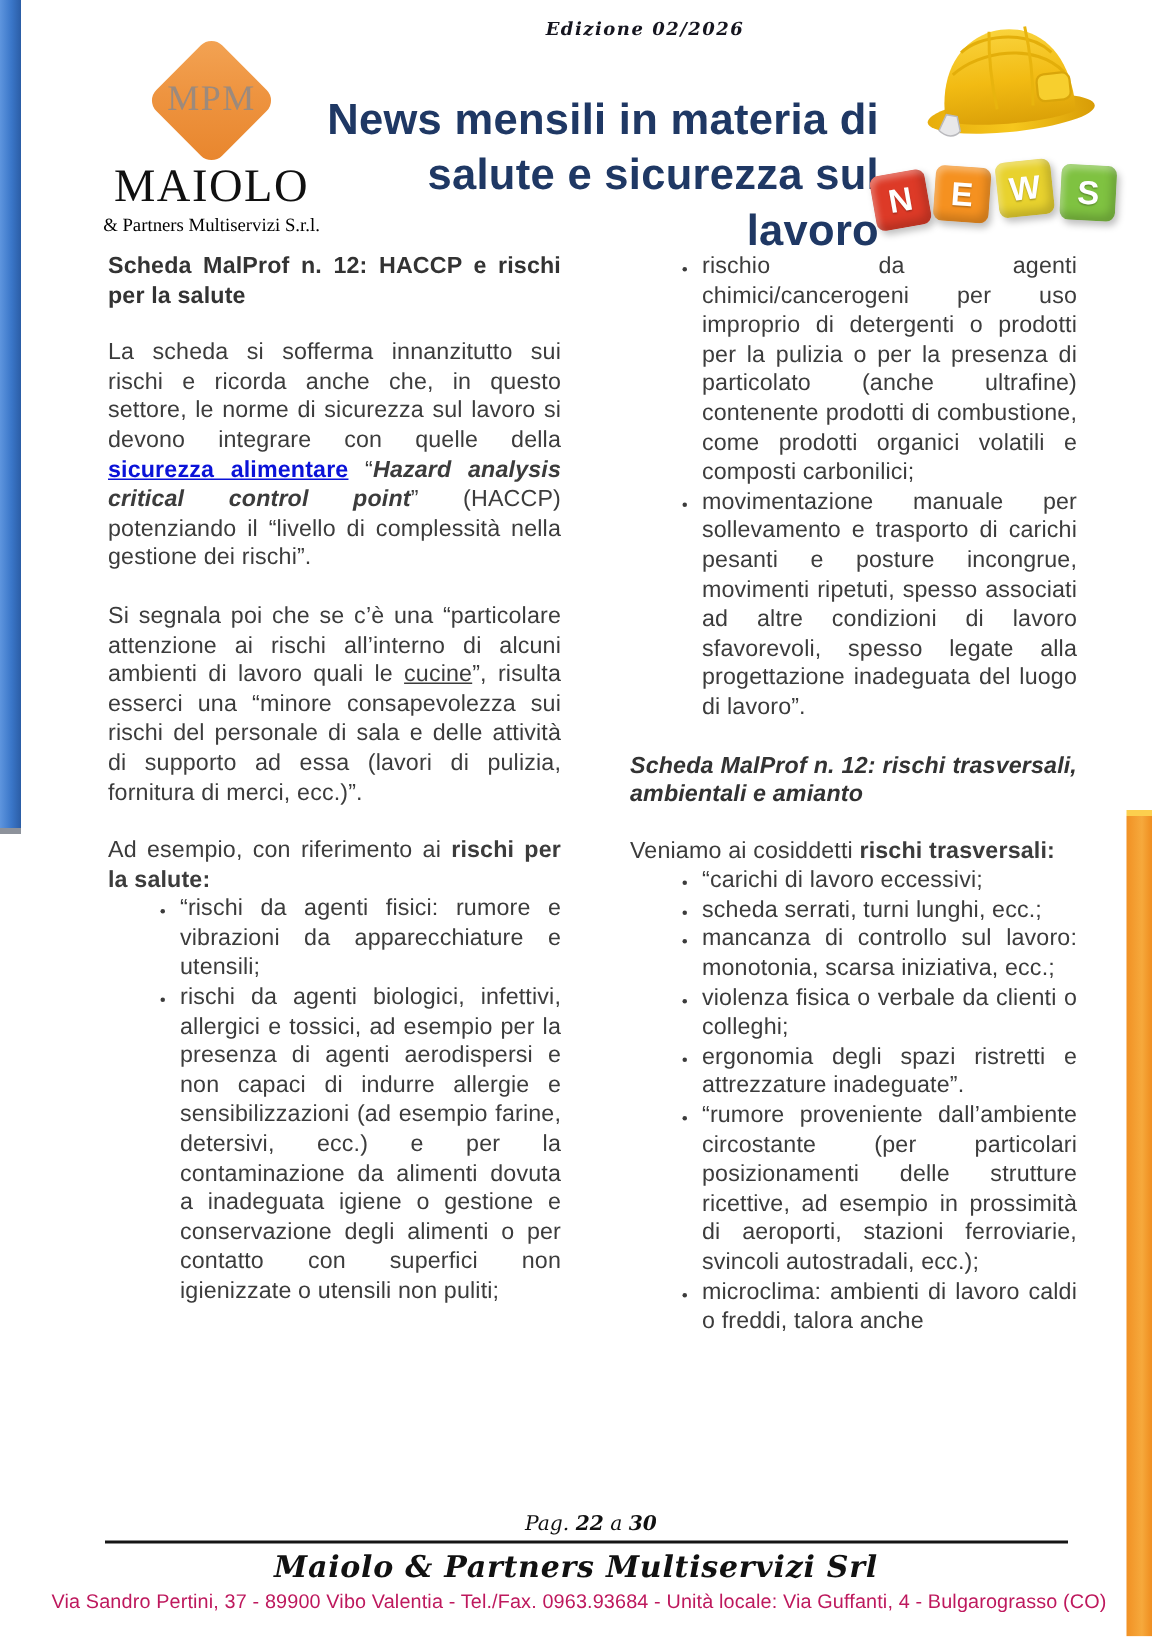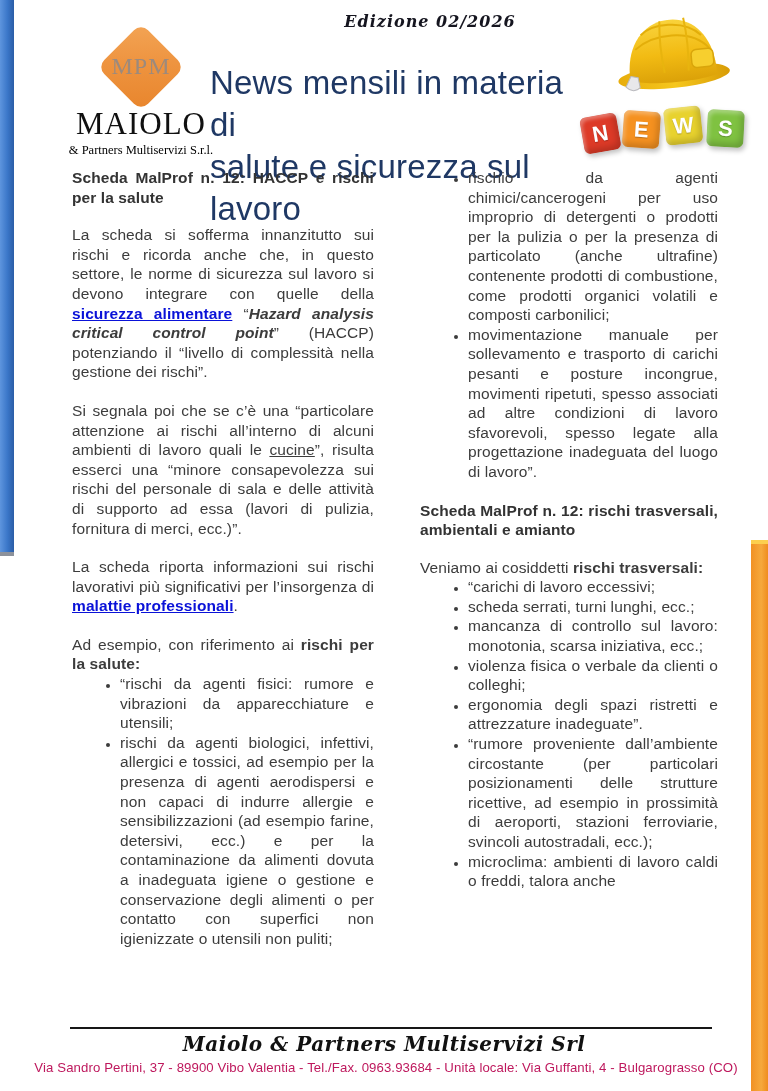--- a/index.html
+++ b/index.html
@@ -10,52 +10,52 @@
   .left-bar{position:absolute;left:0;top:0;width:14px;height:552px;
             background:linear-gradient(to right,#5e95de,#3a76c8 55%,#2b5da6);
             border-bottom:4px solid #8d929b;}
   .right-bar{position:absolute;right:0;top:540px;bottom:0;width:17px;
              background:linear-gradient(to right,#f19124,#f6a93c 60%,#ef8d1f);
              border-top:4px solid #fccf4e;}
 
   
   .edition{position:absolute;left:100px;top:12px;width:660px;text-align:center;
            font-family:"DejaVu Serif",serif;font-style:italic;font-weight:700;
-           font-size:16px;color:#15151f;letter-spacing:1px;}
+           font-size:12px;color:#15151f;letter-spacing:1px;}
   .logo{position:absolute;left:56px;top:16px;width:170px;height:140px;text-align:center;}
   .diamond{position:absolute;left:50%;top:20px;width:62px;height:62px;margin-left:-31px;
            background:linear-gradient(135deg,#f3a455,#ee9440 45%,#e8852c);
            border-radius:10px;transform:rotate(45deg);}
   .mpm-text{position:absolute;left:0;right:0;top:37px;font-family:"Liberation Serif",serif;
             font-size:24px;color:#9c8a7d;letter-spacing:1px;}
   .maiolo{position:absolute;left:0;right:0;top:90px;font-family:"Liberation Serif",serif;
           font-size:31px;color:#101010;letter-spacing:1px;}
   .maiolo-sub{position:absolute;left:0;right:0;top:127px;font-family:"Liberation Serif",serif;
               font-size:12.5px;color:#000000;}
-  .main-title{position:absolute;left:210px;top:62px;width:376px;text-align:left;
-              font-size:33px;font-weight:400;line-height:1.27;letter-spacing:.2px;
+  .main-title{position:absolute;left:210px;top:62px;width:376px;text-align:right;
+              font-size:29px;font-weight:700;line-height:1.27;letter-spacing:.2px;
               color:var(--color-title,#1f3864);}
 
   
   .hat-wrap{position:absolute;right:26px;top:10px;width:138px;height:94px;}
   .news-row{position:absolute;right:14px;top:102px;width:184px;height:52px;
             display:flex;justify-content:center;align-items:center;gap:5px;}
   .cube{width:37px;height:37px;border-radius:6px;display:flex;align-items:center;justify-content:center;
         box-shadow:2px 3px 5px rgba(0,0,0,.25), inset -3px -4px 6px rgba(0,0,0,.18), inset 2px 3px 4px rgba(255,255,255,.35);}
   .cube span{color:#fff;font-weight:800;font-size:22px;line-height:1;text-shadow:0 1px 1px rgba(0,0,0,.25);}
 
   
   .col{position:absolute;top:168px;font-size:15.5px;line-height:19.6px;
        text-align:justify;letter-spacing:.1px;color:#3c3c3c;}
   #left-column{left:72px;width:302px;}
   #right-column{left:420px;width:298px;}
   .col p{margin:0;}
   .col p.heading{font-weight:700;color:#333;}
   .col p + p.para, .col ul + p.para{margin-top:19px;}
-  .col ul + p.heading, .col p + p.heading{margin-top:19px;}
+  .col ul + p.heading, .col p + p.heading{margin-top:19px;font-style:italic;}
   .col p.heading + p.para{margin-top:18px;}
   .col ul{margin:0;padding:0 0 0 48px;list-style:disc outside;}
   .col li{text-align:justify;}
   .col li::marker{font-size:.75em;}
   .b{font-weight:700;}
   .bi{font-weight:700;font-style:italic;}
   .u{text-decoration:underline;}
   a.link{color:var(--color-link,#0a12d8);font-weight:700;text-decoration:underline;cursor:pointer;}
 
   
@@ -130,21 +130,20 @@
       </div>
       <div class="cube" style="background: linear-gradient(150deg, rgb(127, 194, 65) 20%, rgb(127, 194, 65)) rgb(127, 194, 65); transform: rotate(3deg) translateY(0px);">
         <span>S</span>
       </div>
     </div>
 
   <div class="col" id="left-column">
       <p class="heading"><span class="b">Scheda MalProf n. 12: HACCP e rischi per la salute</span></p>
       <p class="para"><span class="">La scheda si sofferma innanzitutto sui rischi e ricorda anche che, in questo settore, le norme di sicurezza sul lavoro si devono integrare con quelle della </span><a href="#" class="link">sicurezza alimentare</a><span class=""> “</span><span class="bi">Hazard analysis critical control point</span><span class="">” (HACCP) potenziando il “livello di complessità nella gestione dei rischi”.</span></p>
       <p class="para"><span class="">Si segnala poi che se c’è una “particolare attenzione ai rischi all’interno di alcuni ambienti di lavoro quali le </span><span class="u">cucine</span><span class="">”, risulta esserci una “minore consapevolezza sui rischi del personale di sala e delle attività di supporto ad essa (lavori di pulizia, fornitura di merci, ecc.)”.</span></p>
-      <p class="para"><span class="">La scheda riporta informazioni sui rischi lavorativi più significativi per l’insorgenza di </span><a href="#" class="link">malattie professionali</a><span class="">.</span></p>
       <p class="para"><span class="">Ad esempio, con riferimento ai </span><span class="b">rischi per la salute</span><span class="b">:</span></p>
       <ul>
         <li><span class="">“rischi da agenti fisici: rumore e vibrazioni da apparecchiature e utensili;</span></li>
         <li><span class="">rischi da agenti biologici, infettivi, allergici e tossici, ad esempio per la presenza di agenti aerodispersi e non capaci di indurre allergie e sensibilizzazioni (ad esempio farine, detersivi, ecc.) e per la contaminazione da alimenti dovuta a inadeguata igiene o gestione e conservazione degli alimenti o per contatto con superfici non igienizzate o utensili non puliti;</span></li>
       </ul>
     </div>
   <div class="col" id="right-column">
       <ul>
         <li><span class="">rischio da agenti chimici/cancerogeni per uso improprio di detergenti o prodotti per la pulizia o per la presenza di particolato (anche ultrafine) contenente prodotti di combustione, come prodotti organici volatili e composti carbonilici;</span></li>
         <li><span class="">movimentazione manuale per sollevamento e trasporto di carichi pesanti e posture incongrue, movimenti ripetuti, spesso associati ad altre condizioni di lavoro sfavorevoli, spesso legate alla progettazione inadeguata del luogo di lavoro”.</span></li>
@@ -157,17 +156,20 @@
         <li><span class="">mancanza di controllo sul lavoro: monotonia, scarsa iniziativa, ecc.;</span></li>
         <li><span class="">violenza fisica o verbale da clienti o colleghi;</span></li>
         <li><span class="">ergonomia degli spazi ristretti e attrezzature inadeguate”.</span></li>
       </ul>
       <ul>
         <li><span class="">“rumore proveniente dall’ambiente circostante (per particolari posizionamenti delle strutture ricettive, ad esempio in prossimità di aeroporti, stazioni ferroviarie, svincoli autostradali, ecc.);</span></li>
         <li><span class="">microclima: ambienti di lavoro caldi o freddi, talora anche</span></li>
       </ul>
     </div>
 
+  <div class="page-label">
+    <span>Pag. </span><span class="num">22</span><span> a </span><span class="num">30</span>
+  </div>
   <div class="footer-line"></div>
   <div class="footer-company">Maiolo &amp; Partners Multiservizi Srl</div>
   <div class="footer-address">Via Sandro Pertini, 37 - 89900 Vibo Valentia - Tel./Fax. 0963.93684 - Unità locale: Via Guffanti, 4 - Bulgarograsso (CO)</div>
 
 </div>
 
 </body></html>

